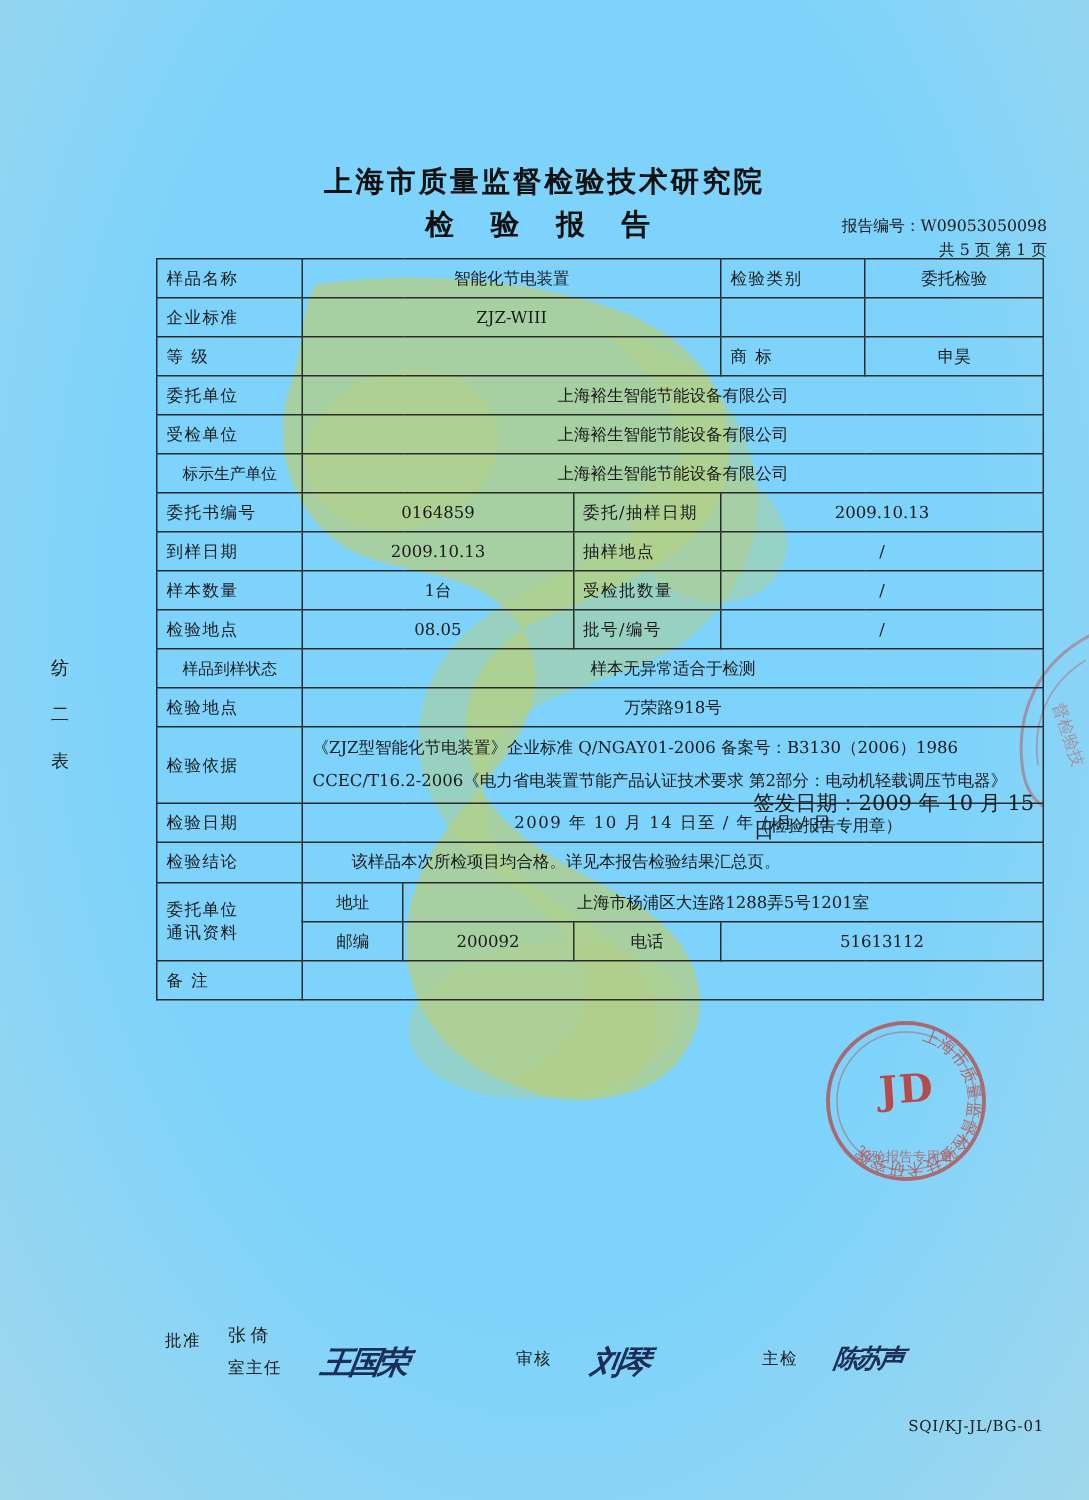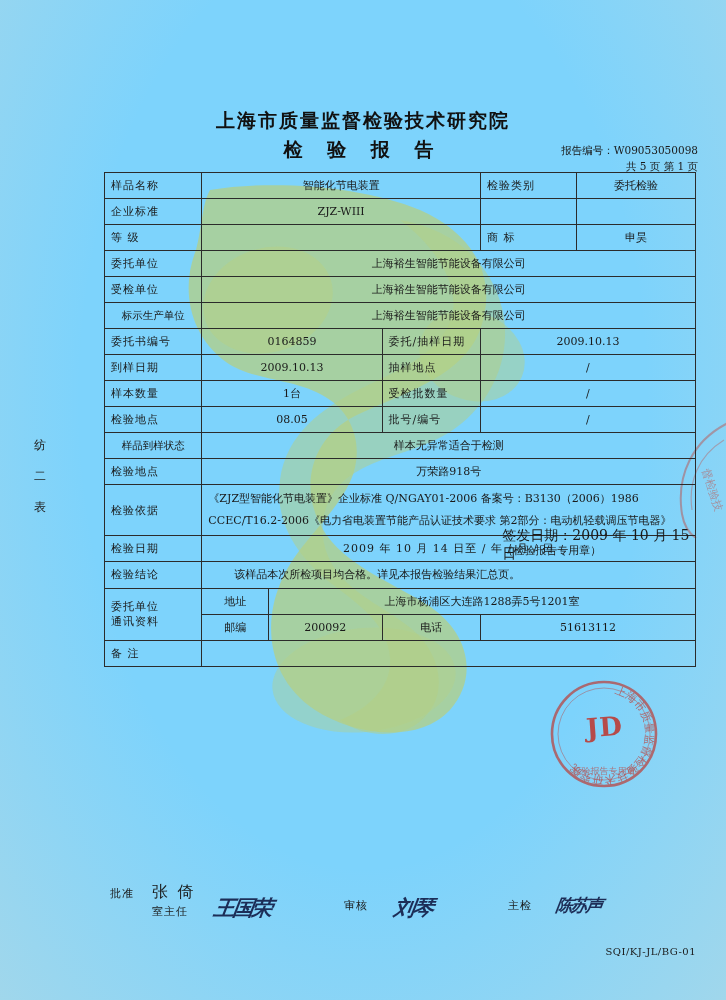--- a/index.html
+++ b/index.html
@@ -147,22 +147,22 @@
     height: 56px;
     font-family: "DejaVu Serif", "Liberation Serif", serif;
     font-size: 11px;
   }
   .sig-label {
     position: absolute;
     letter-spacing: 1px;
   }
   .sig-name {
     position: absolute;
-    font-family: Liberation Mono, monospace;
-    font-size: 16px;
+    font-family: Liberation Serif, serif;
+    font-size: 12px;
     text-align: center;
   }
   .handwriting {
     position: absolute;
     font-family: "DejaVu Serif", "Liberation Serif", serif;
     font-size: 21px;
     font-style: italic;
     font-weight: bold;
     color: #14204a;
     letter-spacing: -2px;

